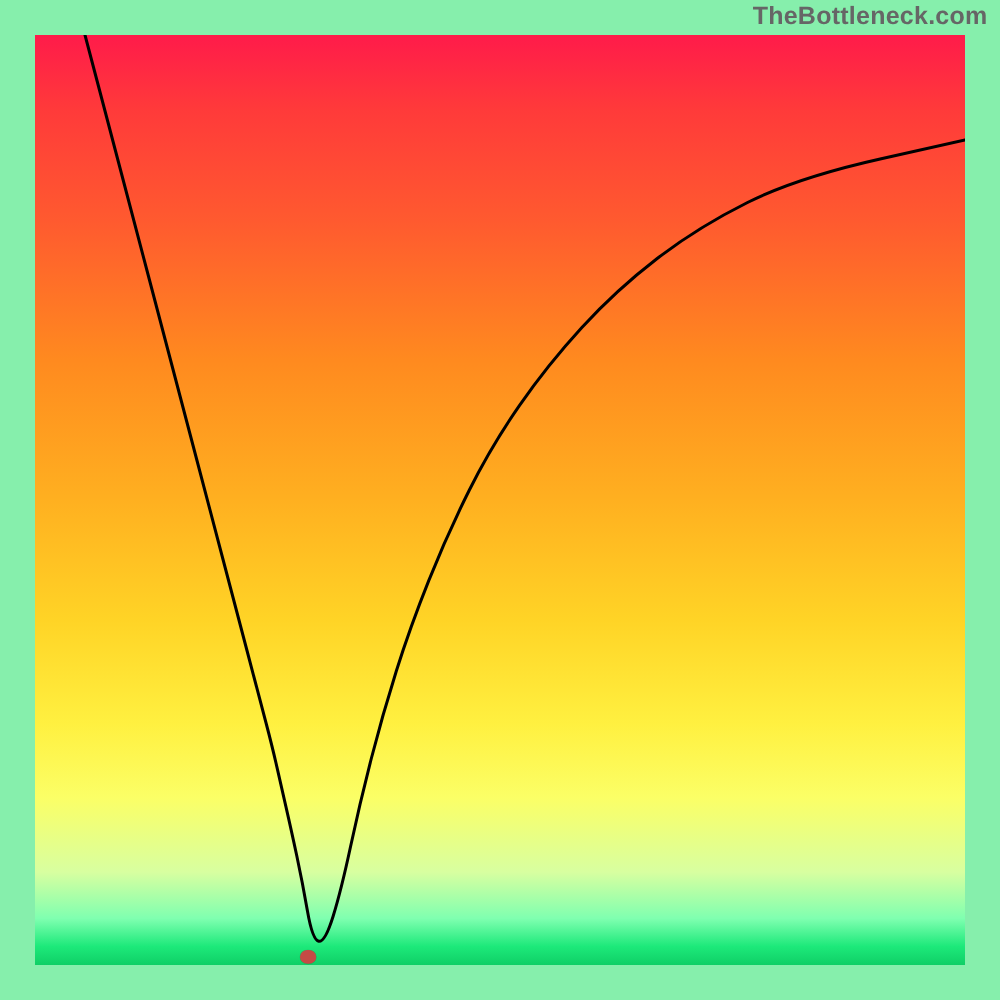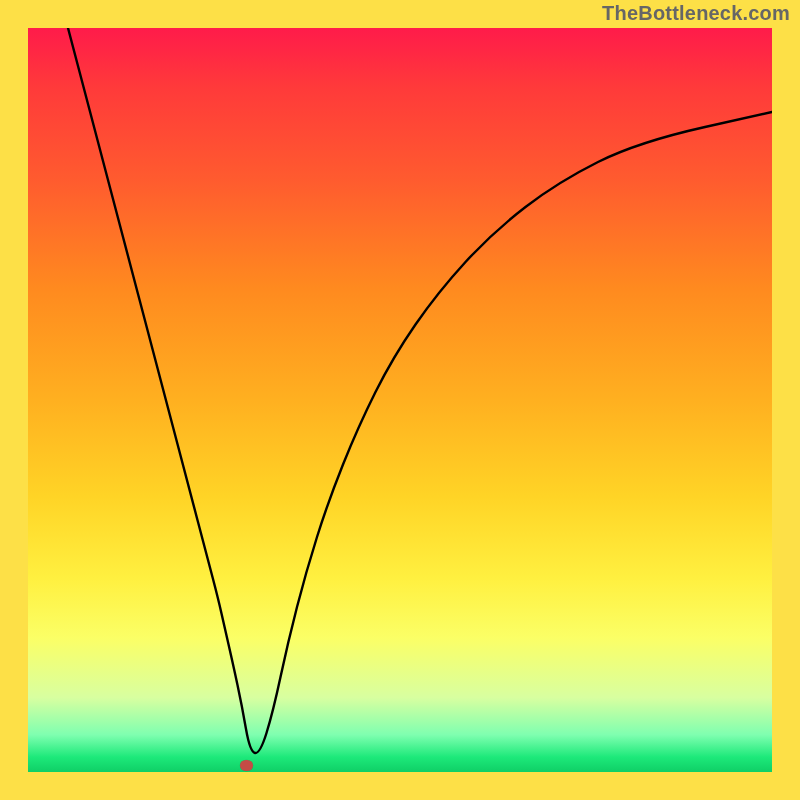--- a/index.html
+++ b/index.html
@@ -8,21 +8,21 @@
     width: 800px;
     height: 800px;
     overflow: hidden;
     background: #000;
     font-family: Arial, Helvetica, sans-serif;
   }
   .frame {
     position: relative;
     width: 800px;
     height: 800px;
-    background: #fde047;
+    background: #86efac;
   }
   .watermark {
     position: absolute;
     top: 2px;
     right: 10px;
     color: #666;
     font-size: 20px;
     font-weight: 600;
     z-index: 10;
     letter-spacing: 0.2px;

